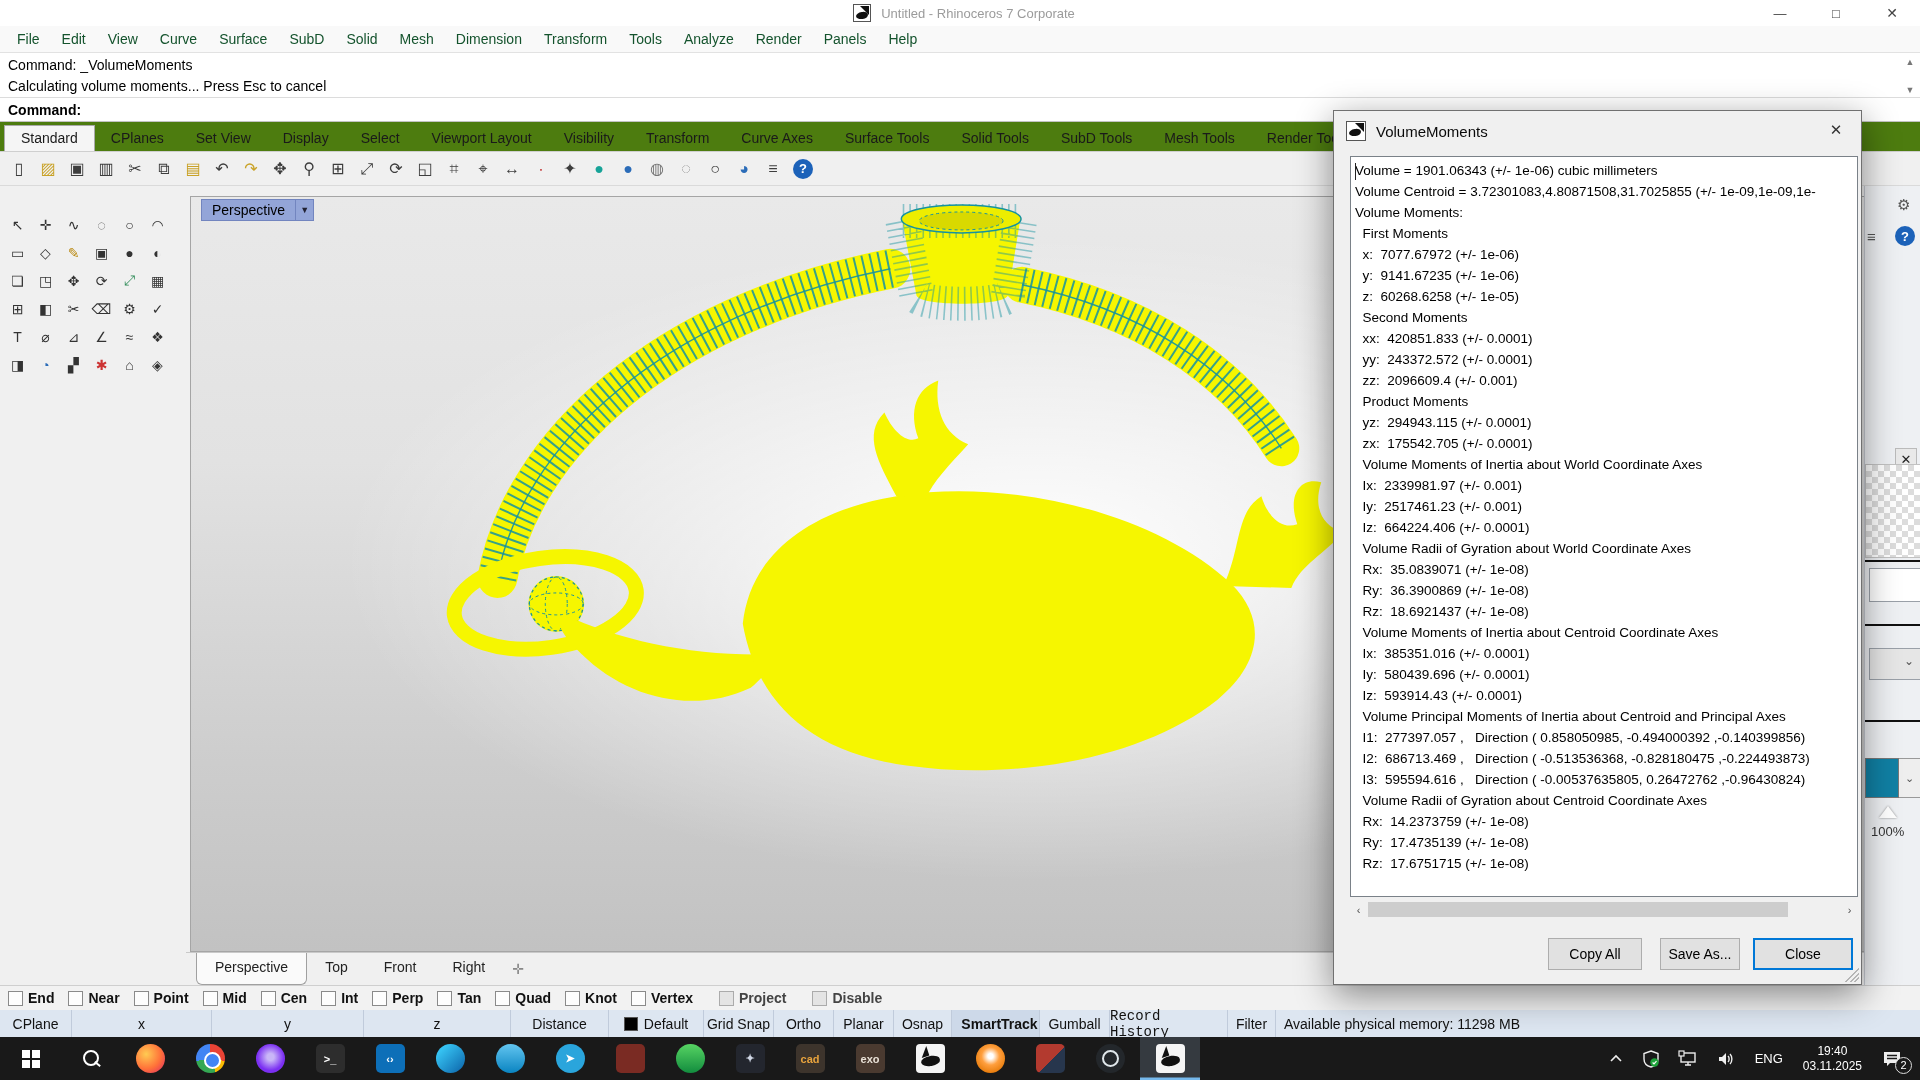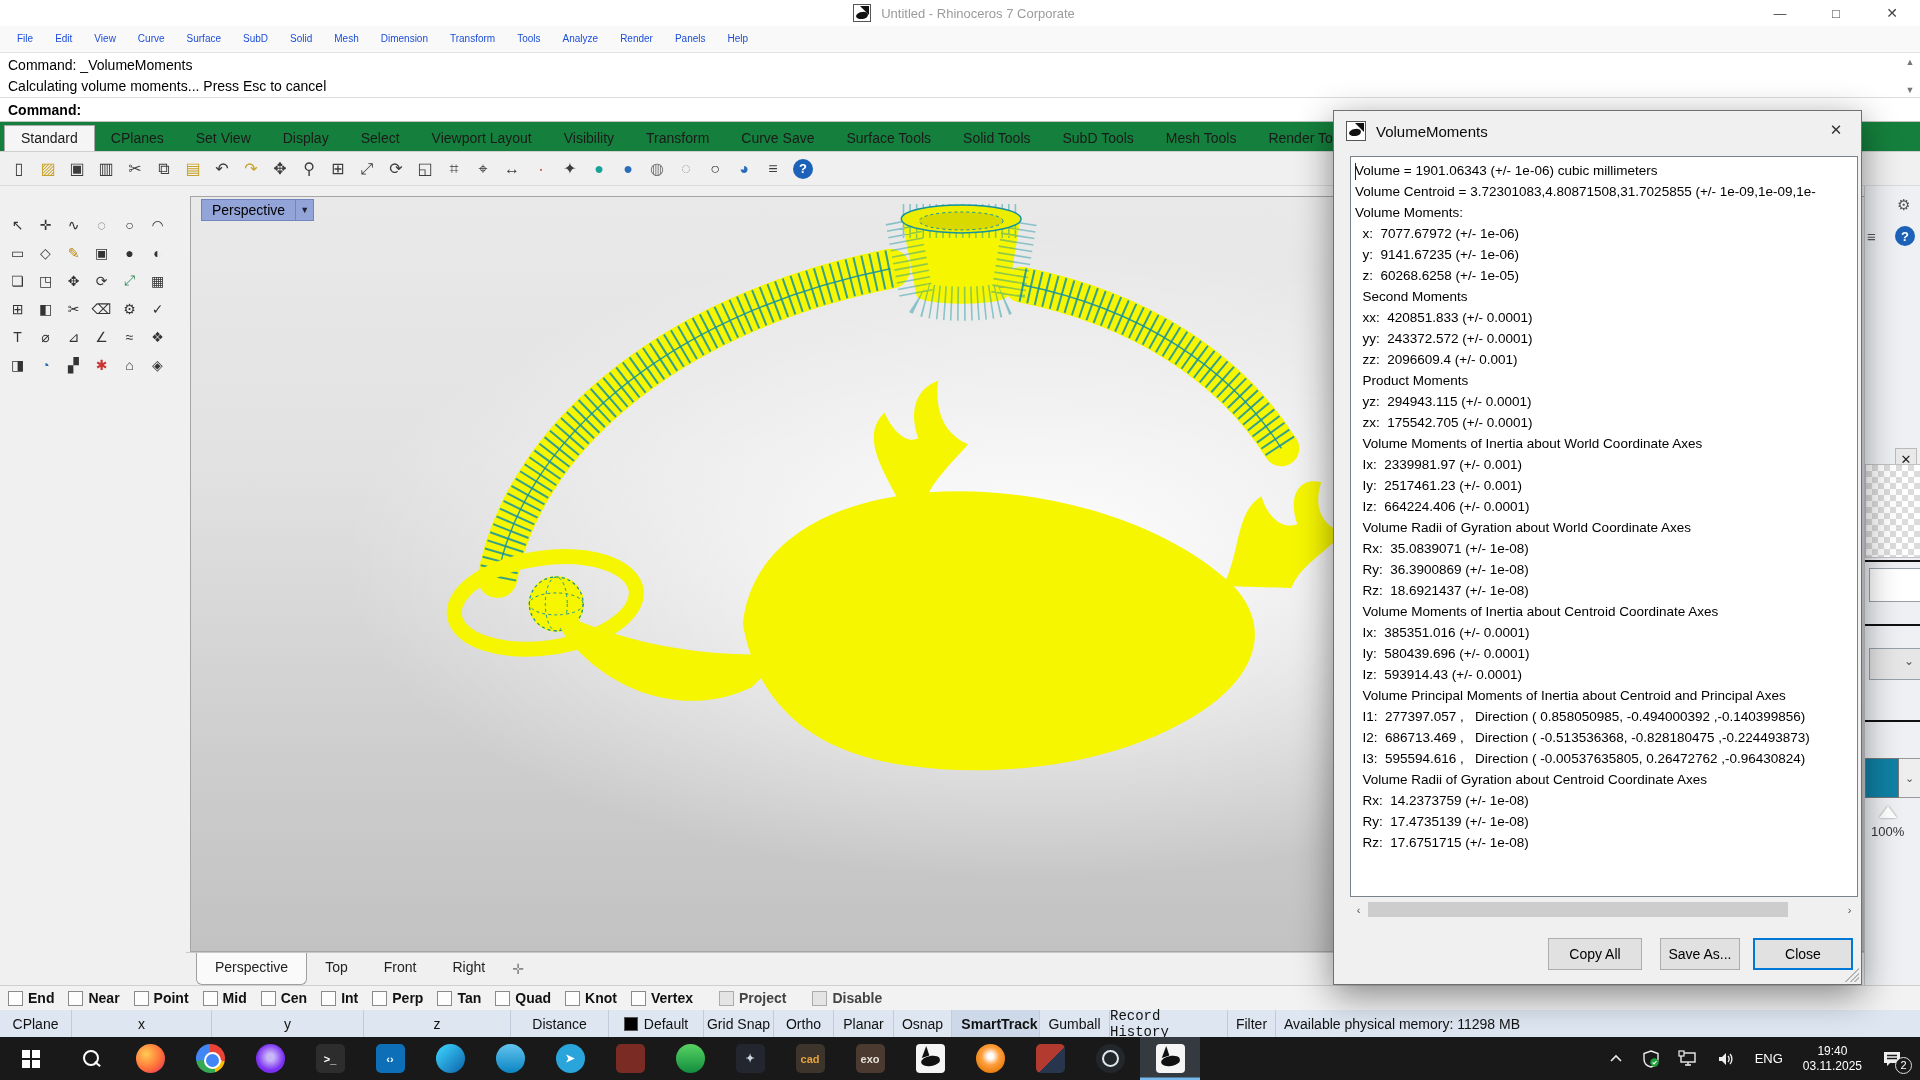--- a/index.html
+++ b/index.html
@@ -12,33 +12,33 @@
   .rhino-mark { position:relative; width:18px; height:18px; background:#fff; border:1px solid #555; margin-left:8px; flex:0 0 auto; }
   .rhino-mark::before { content:""; position:absolute; left:2px; top:7px; width:12px; height:7px; background:#111; border-radius:55% 45% 50% 50%; transform:rotate(-8deg); }
   .rhino-mark::after { content:""; position:absolute; right:1px; top:1px; border-left:9px solid transparent; border-top:9px solid #111; }
   #window-title { color:#9b9b9b; font-size:13px; margin-left:10px; }
   .win-btns { position:absolute; right:0; top:0; height:26px; display:flex; }
   .win-btn { width:56px; height:26px; display:flex; align-items:center; justify-content:center; color:#444; font-size:13px; }
   .win-btn.close-btn { font-size:14px; }
 
   
   #menubar { position:absolute; left:0; top:26px; width:1920px; height:26px; background:#f9f9f9; display:flex; align-items:center; padding-left:6px; }
-  .menu-item { font-size:10px; color:#1d4ed8; padding:0 11px; line-height:26px; }
+  .menu-item { font-size:14px; color:#14532d; padding:0 11px; line-height:26px; }
 
   
   #cmdarea { position:absolute; left:0; top:52px; width:1920px; height:70px; background:#fff; border-top:1px solid #e2e2e2; border-bottom:1px solid #c3c3c3; }
   .cmd-line { font-size:14px; color:#000; padding-left:8px; height:21px; line-height:21px; white-space:pre; }
   #cmd-history { padding-top:2px; height:45px; border-bottom:1px solid #dcdcdc; }
   #cmd-prompt { font-size:14px; font-weight:bold; padding-left:8px; line-height:24px; }
   #cmd-scroll { position:absolute; right:2px; top:2px; width:16px; height:42px; }
   #cmd-scroll .sarrow { position:absolute; left:0; width:16px; height:14px; color:#777; font-size:9px; text-align:center; line-height:14px; }
   #cmd-scroll .up { top:0; } #cmd-scroll .dn { bottom:0; }
 
   
-  #tabsrow { position:absolute; left:0; top:122px; width:1920px; height:30px; background:#15803d; border-bottom:1px solid #cfcfcf; display:flex; align-items:flex-end; padding-left:4px; }
+  #tabsrow { position:absolute; left:0; top:122px; width:1920px; height:30px; background:#4d7c0f; border-bottom:1px solid #cfcfcf; display:flex; align-items:flex-end; padding-left:4px; }
   .tbar-tab { font-size:14px; color:#1a1a1a; padding:4px 16px 5px; }
   .tbar-tab.active { background:#f5f5f5; border:1px solid #a9a9a9; border-bottom:none; }
 
   
   #iconsrow { position:absolute; left:0; top:152px; width:1920px; height:34px; background:#f0f0f0; border-bottom:1px solid #dadada; display:flex; align-items:center; padding-left:6px; gap:3px; }
   .tool-icon { width:26px; height:26px; display:flex; align-items:center; justify-content:center; font-size:16px; color:#3d3d3d; }
   .tool-icon.help-ic { background:#1c62b9; color:#fff; border-radius:50%; width:20px; height:20px; font-size:13px; font-weight:bold; margin-left:4px; }
 
   
   #palette { position:absolute; left:0; top:186px; width:186px; height:799px; background:#f0f0f0; padding:26px 0 0 5px; }
@@ -182,21 +182,21 @@
 
   <div id="tabsrow">
     <div class="tbar-tab active">Standard</div>
       <div class="tbar-tab">CPlanes</div>
       <div class="tbar-tab">Set View</div>
       <div class="tbar-tab">Display</div>
       <div class="tbar-tab">Select</div>
       <div class="tbar-tab">Viewport Layout</div>
       <div class="tbar-tab">Visibility</div>
       <div class="tbar-tab">Transform</div>
-      <div class="tbar-tab">Curve Save</div>
+      <div class="tbar-tab">Curve Axes</div>
       <div class="tbar-tab">Surface Tools</div>
       <div class="tbar-tab">Solid Tools</div>
       <div class="tbar-tab">SubD Tools</div>
       <div class="tbar-tab">Mesh Tools</div>
       <div class="tbar-tab">Render Tools</div>
   </div>
 
   <div id="iconsrow">
     <div class="tool-icon">▯</div>
       <div class="tool-icon" style="color: rgb(201, 162, 39);">▨</div>
@@ -516,20 +516,21 @@
   <div id="dialog">
     <div id="dlg-title">
       <span class="rhino-mark"></span>
       <span id="dlg-title-text">VolumeMoments</span>
     </div>
     <div id="dlg-close">✕</div>
     <div id="dlg-text">
       <div class="dlgline">Volume = 1901.06343 (+/- 1e-06) cubic millimeters</div>
         <div class="dlgline">Volume Centroid = 3.72301083,4.80871508,31.7025855 (+/- 1e-09,1e-09,1e-</div>
         <div class="dlgline">Volume Moments:</div>
+        <div class="dlgline">  First Moments</div>
         <div class="dlgline">  x:  7077.67972 (+/- 1e-06)</div>
         <div class="dlgline">  y:  9141.67235 (+/- 1e-06)</div>
         <div class="dlgline">  z:  60268.6258 (+/- 1e-05)</div>
         <div class="dlgline">  Second Moments</div>
         <div class="dlgline">  xx:  420851.833 (+/- 0.0001)</div>
         <div class="dlgline">  yy:  243372.572 (+/- 0.0001)</div>
         <div class="dlgline">  zz:  2096609.4 (+/- 0.001)</div>
         <div class="dlgline">  Product Moments</div>
         <div class="dlgline">  yz:  294943.115 (+/- 0.0001)</div>
         <div class="dlgline">  zx:  175542.705 (+/- 0.0001)</div>

